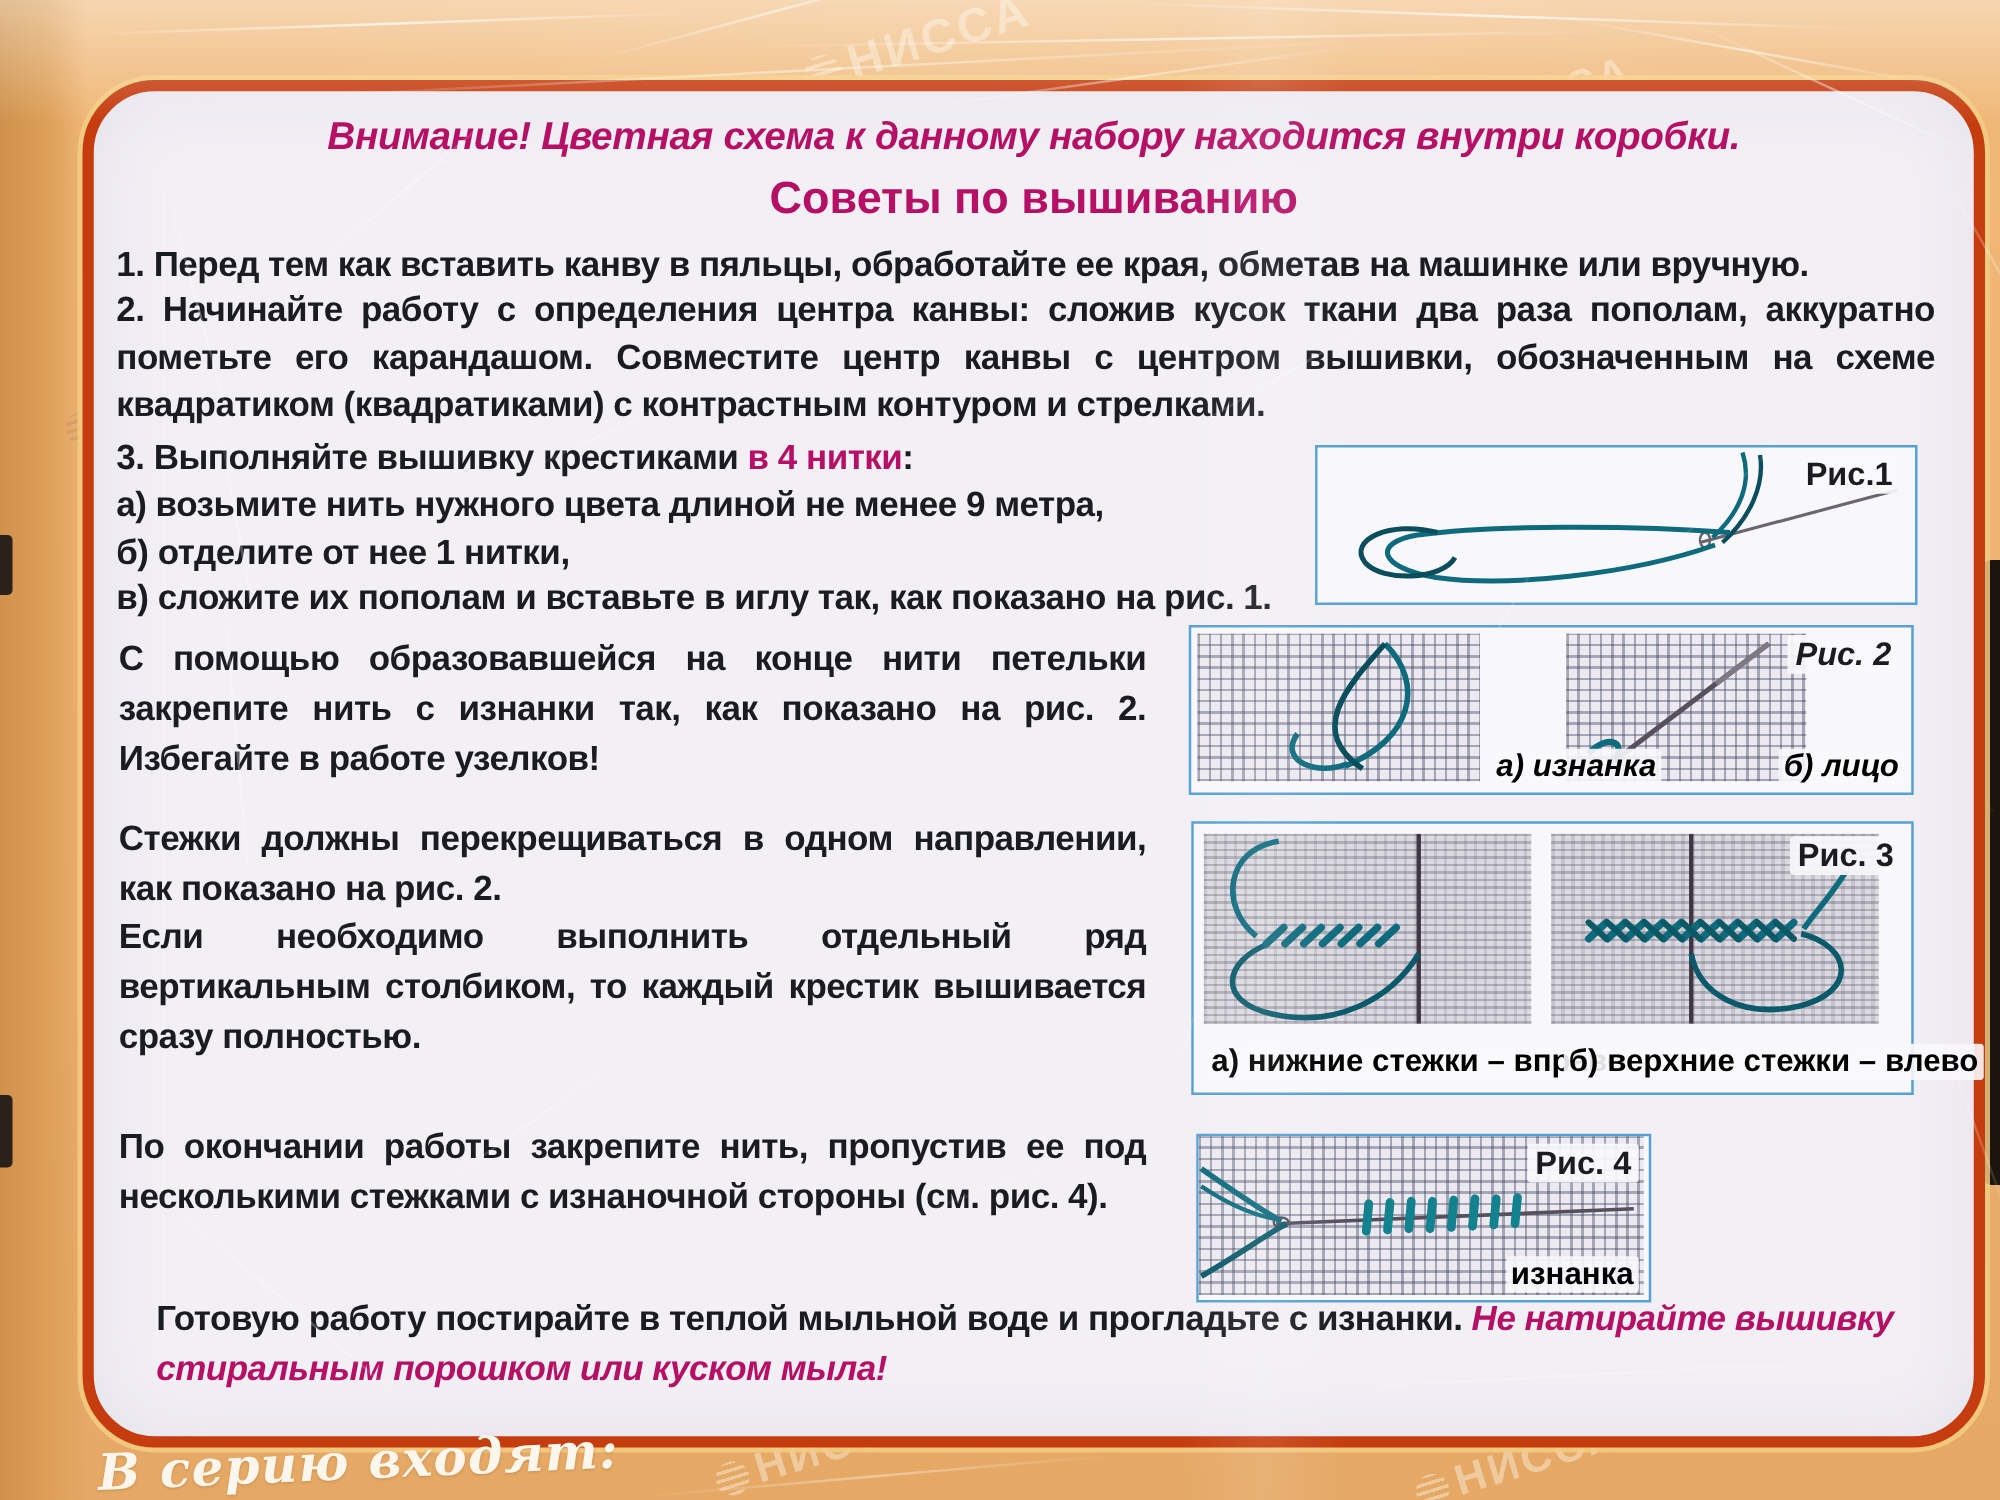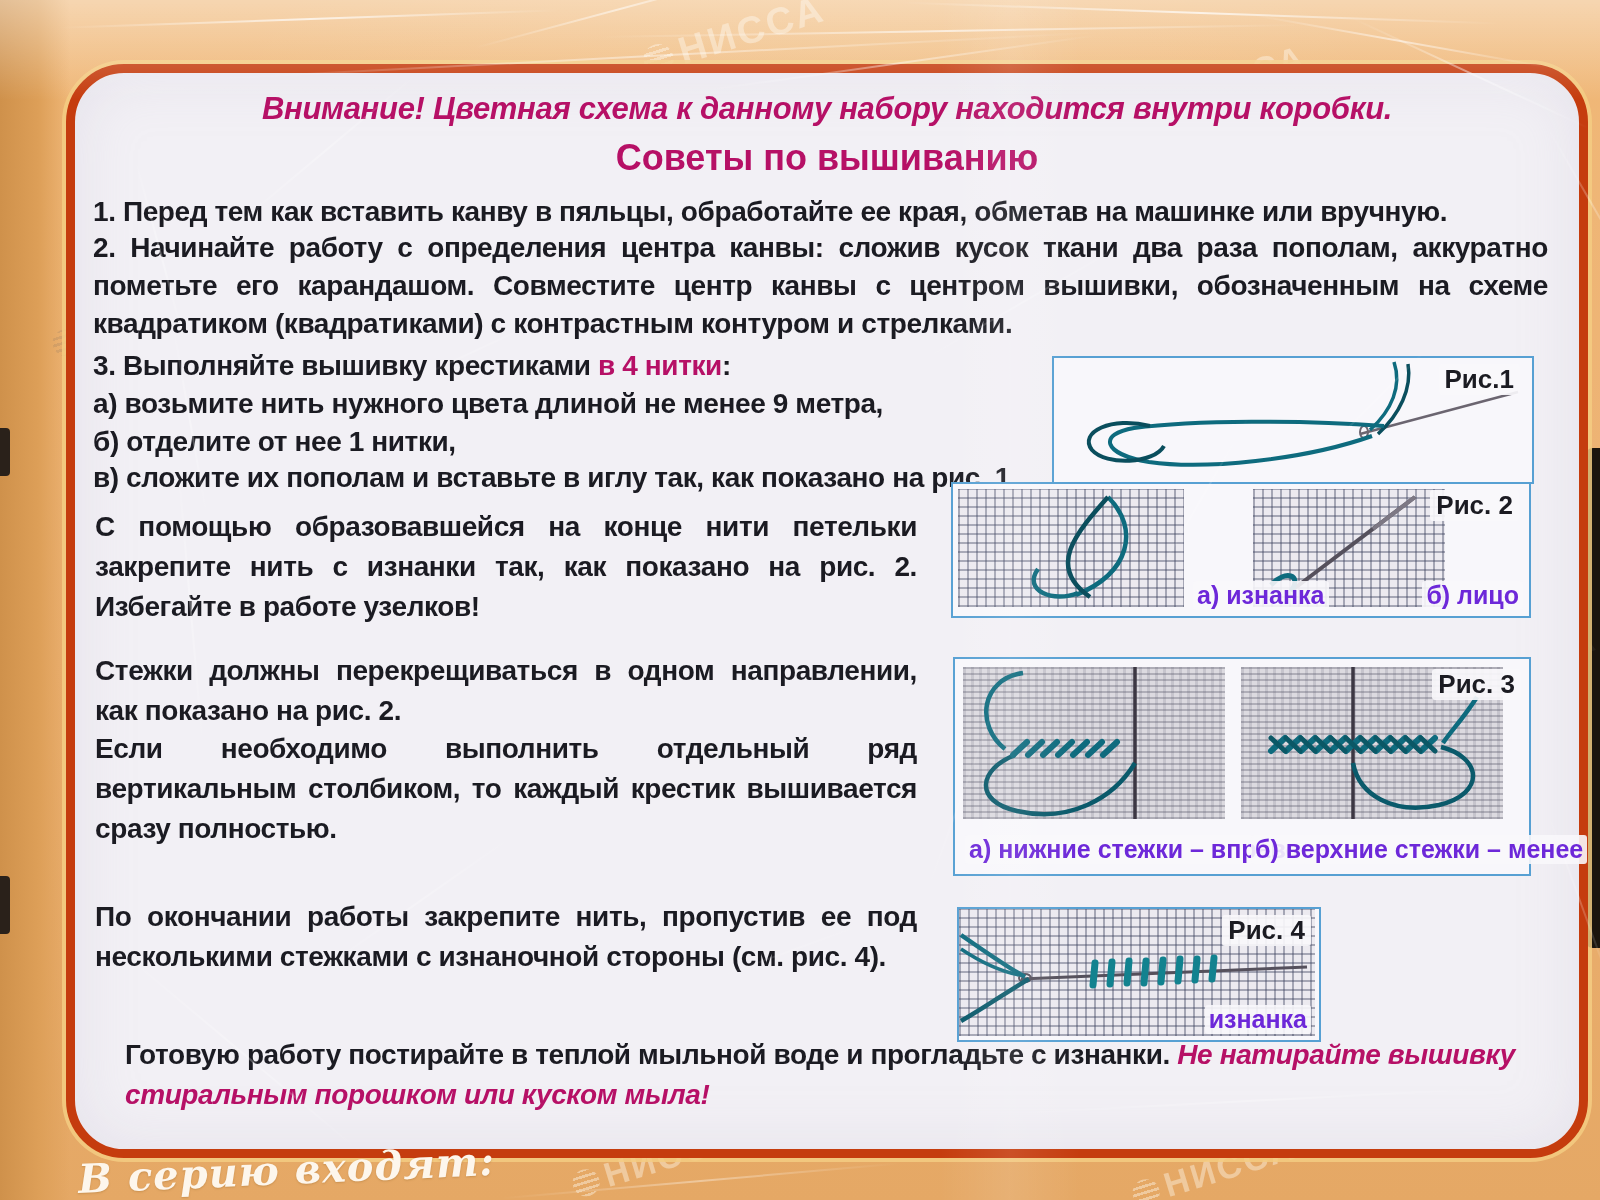--- a/index.html
+++ b/index.html
@@ -25,21 +25,21 @@
          font-size:36px;font-weight:700;color:#b61066;}
 
   .txt{position:absolute;color:#1b1b22;font-weight:700;font-size:28px;line-height:38px;letter-spacing:-.4px;}
   .just{text-align:justify;}
   .magenta{color:#b61066;}
   .magenta-it{color:#b61066;font-style:italic;}
 
   .figbox{position:absolute;background:#f8f7fb;border:2px solid #57a0d3;}
   .fig-label{position:absolute;font-size:26px;font-weight:700;color:#1b1b22;
              background:rgba(248,247,251,.92);padding:0 6px;border-radius:3px;}
-  .fig-cap{position:absolute;font-size:25px;font-weight:700;color:#6d28d9;
+  .fig-cap{position:absolute;font-size:25px;font-weight:700;color:#000000;
            background:rgba(248,247,251,.90);padding:0 4px;border-radius:3px;white-space:nowrap;}
   .aida{position:absolute;background-color:#eceaf0;background-image:
         repeating-linear-gradient(90deg, rgba(58,64,92,.40) 0 2px, rgba(0,0,0,0) 2px 9px),
         repeating-linear-gradient(0deg, rgba(58,64,92,.40) 0 2px, rgba(0,0,0,0) 2px 9px);}
   .aida3{position:absolute;background-color:#dcdae0;background-image:
         repeating-linear-gradient(0deg, rgba(80,80,98,.32) 0 2px, rgba(0,0,0,0) 2px 6px),
         repeating-linear-gradient(90deg, rgba(108,108,126,.20) 0 3px, rgba(0,0,0,0) 3px 8px);}
   .figsvg{position:absolute;left:0;top:0;}
 
   .footer-script{position:absolute;left:78px;top:1146px;
@@ -167,21 +167,21 @@
         <path d="M340,4 C348,28 338,52 316,72" fill="none" stroke="#0e6b7e" stroke-width="3.5"></path>
         <path d="M354,6 C358,30 346,56 324,76" fill="none" stroke="#0a4e5d" stroke-width="3.5"></path>
         <path d="M318,78 C250,102 150,112 95,104 C48,96 44,76 80,70 C140,62 250,62 330,68" fill="none" stroke="#0e6b7e" stroke-width="4"></path>
         <path d="M96,68 C58,58 24,74 38,92 C52,108 100,106 110,88" fill="none" stroke="#0a4e5d" stroke-width="4"></path>
       </svg>
       <span class="fig-label" style="right:12px;top:6px;">Рис.1</span>
     </div>
 
     <div class="txt just" style="left:20px;top:434px;width:822px;line-height:40px;">С помощью образовавшейся на конце нити петельки закрепите нить с изнанки так, как показано на рис. 2. Избегайте в работе узелков!</div>
 
-    <div class="figbox" style="left:876px;top:409px;width:576px;height:132px;">
+    <div class="figbox" style="left:876px;top:427px;width:576px;height:132px;font-style:italic;">
       <div class="aida" style="left:5px;top:5px;width:226px;height:118px;">
         <svg class="figsvg" width="226" height="118" viewBox="0 0 226 118">
           <path d="M150,8 C182,40 172,84 118,106" fill="none" stroke="#0e6b7e" stroke-width="4.5"></path>
           <path d="M150,8 C118,44 88,78 132,108" fill="none" stroke="#0a4e5d" stroke-width="4.5"></path>
           <path d="M120,104 C96,114 64,102 80,80" fill="none" stroke="#0e6b7e" stroke-width="4.5"></path>
         </svg>
       </div>
       <div class="aida" style="left:300px;top:5px;width:192px;height:118px;">
         <svg class="figsvg" width="192" height="118" viewBox="0 0 192 118">
           <line x1="162" y1="8" x2="38" y2="102" stroke="#55505c" stroke-width="4"></line>
@@ -210,21 +210,21 @@
         <svg class="figsvg" width="262" height="152" viewBox="0 0 262 152">
           <line x1="112" y1="0" x2="112" y2="152" stroke="#3c3743" stroke-width="3.5"></line>
           <path d="M236,30 C222,52 210,64 202,76" fill="none" stroke="#0e6b7e" stroke-width="4.5"></path>
           <path d="M200,80 C240,90 246,126 198,138 C152,148 118,128 112,96" fill="none" stroke="#0a5a6b" stroke-width="4.5"></path>
           <path d="M30,84 l14,-13 m1,13 l14,-13 m1,13 l14,-13 m1,13 l14,-13 m1,13 l14,-13 m1,13 l14,-13 m1,13 l14,-13 m1,13 l14,-13 m1,13 l14,-13 m1,13 l14,-13 m1,13 l14,-13" fill="none" stroke="#0e6b7e" stroke-width="6" stroke-linecap="round"></path>
           <path d="M44,84 l-14,-13 m29,13 l-14,-13 m29,13 l-14,-13 m29,13 l-14,-13 m29,13 l-14,-13 m29,13 l-14,-13 m29,13 l-14,-13 m29,13 l-14,-13 m29,13 l-14,-13 m29,13 l-14,-13 m29,13 l-14,-13" fill="none" stroke="#0b5866" stroke-width="5" stroke-linecap="round"></path>
         </svg>
       </div>
       <span class="fig-label" style="right:8px;top:10px;">Рис. 3</span>
       <span class="fig-cap" style="left:10px;bottom:10px;">а) нижние стежки – вправо</span>
-      <span class="fig-cap" style="left:296px;bottom:10px;">б) верхние стежки – менее</span>
+      <span class="fig-cap" style="left:296px;bottom:10px;">б) верхние стежки – влево</span>
     </div>
 
     <div class="txt just" style="left:20px;top:824px;width:822px;line-height:40px;">По окончании работы закрепите нить, пропустив ее под несколькими стежками с изнаночной стороны (см. рис. 4).</div>
 
     <div class="figbox" style="left:882px;top:834px;width:360px;height:131px;">
       <div class="aida" style="left:0;top:0;width:356px;height:127px;">
         <svg class="figsvg" width="356" height="127" viewBox="0 0 356 127">
           <line x1="62" y1="70" x2="348" y2="58" stroke="#55505c" stroke-width="3"></line>
           <ellipse cx="66" cy="69" rx="6" ry="4" fill="none" stroke="#55505c" stroke-width="2"></ellipse>
           <path d="M2,26 C28,44 48,58 66,68" fill="none" stroke="#0e6b7e" stroke-width="4.5"></path>

